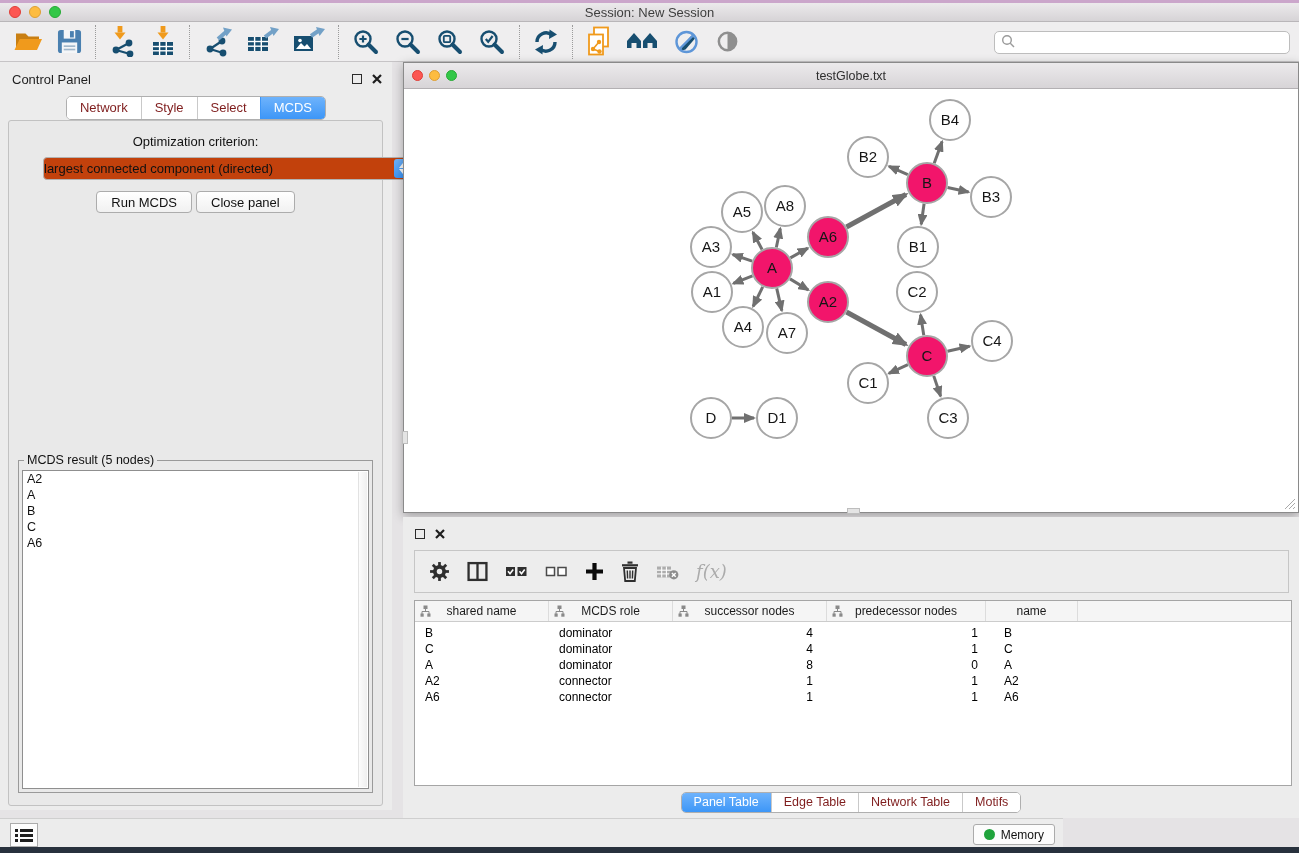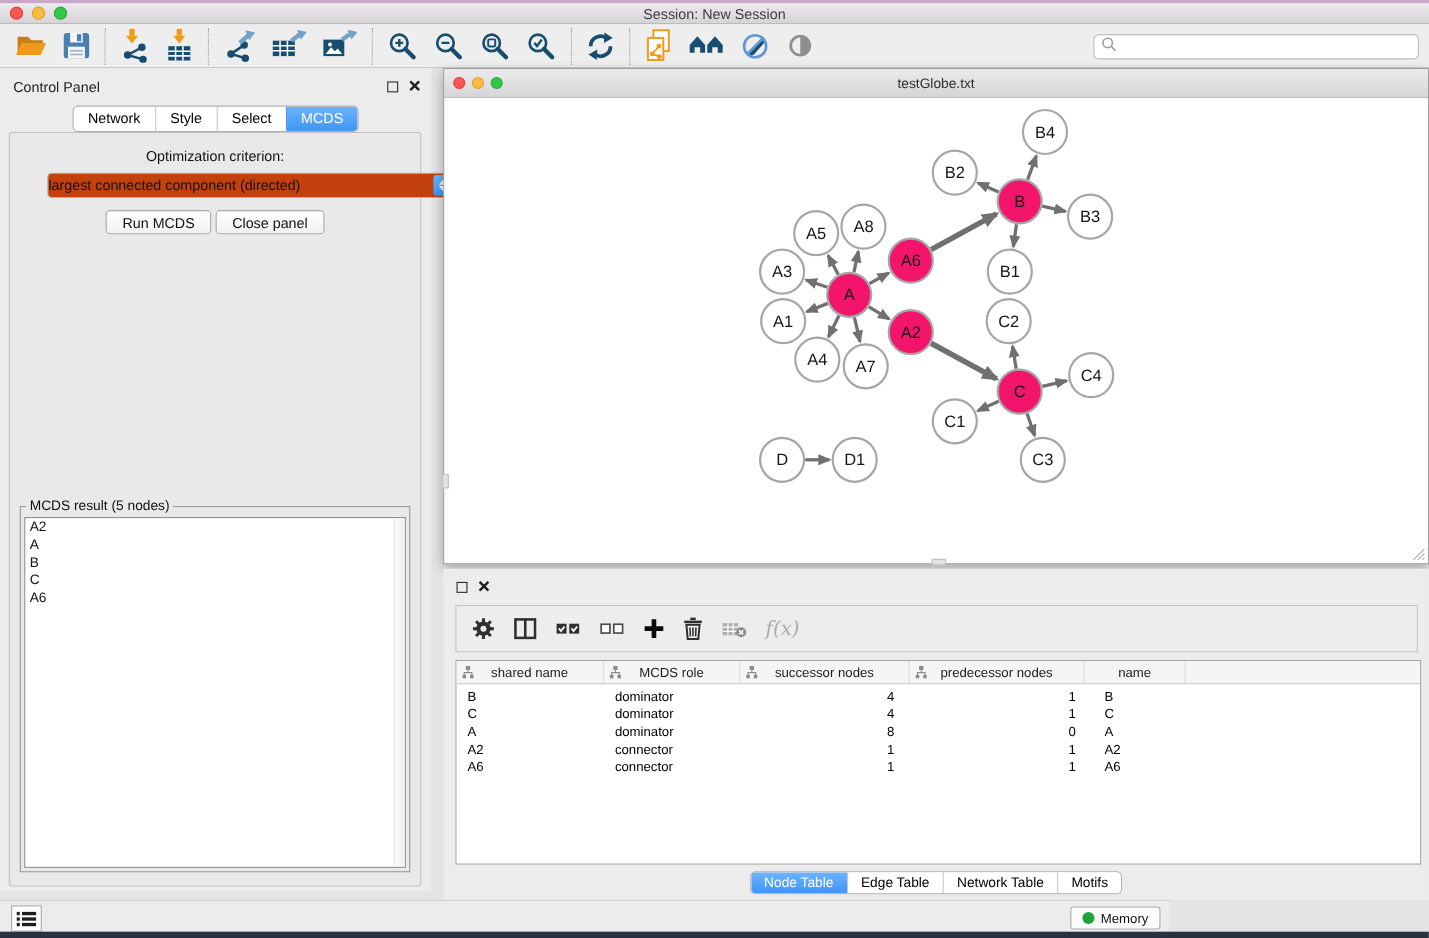--- a/index.html
+++ b/index.html
@@ -26,21 +26,21 @@
   .searchbox { position:absolute; right:9px; top:9px; width:296px; height:23px; background:#fff;
     border:1px solid #BDBDBD; border-radius:5px; display:flex; align-items:center; padding-left:6px; }
   .searchbox input { border:none; outline:none; flex:1; font-size:12px; background:transparent; margin-left:4px; }
 
   
   .control-panel { position:absolute; left:0; top:62px; width:392px; height:748px; background:#ECECEC; }
   .panel-head { display:flex; align-items:center; padding:8px 10px 0 12px; }
   .panel-head .ptitle { font-size:13px; color:#1E1E1E; flex:1; }
   .float-ic { width:10px; height:10px; border:1.6px solid #2B2B2B; margin-right:10px; }
   .seg { display:inline-flex; border:1px solid #AFAFAF; border-radius:5px; overflow:hidden; background:#fff; }
-  .seg-item { font-size:13px; color:#000000; padding:3px 13px 4px; border-left:1px solid #C9C9C9; background:#fff; }
+  .seg-item { font-size:13px; color:#7f1d1d; padding:3px 13px 4px; border-left:1px solid #C9C9C9; background:#fff; }
   .seg-item:first-child { border-left:none; }
   .seg-item.sel { background:linear-gradient(#6EB3FC,#3D96F7); color:#fff; border-left-color:#3D96F7; }
   .cp-tabs-row { text-align:center; margin-top:8px; }
   .cp-content { position:absolute; left:8px; top:58px; width:375px; height:686px;
     background:#E9E9E9; border:1px solid #C2C2C2; border-radius:3px; }
   .opt-label { position:absolute; top:13px; left:0; right:0; text-align:center; font-size:13px; color:#111; }
   .combo { position:absolute; left:34px; top:36px; width:372px; height:23px; background:#c2410c;
     border:1px solid #B2B2B2; border-radius:4px; font-size:13px; color:#111;
     display:flex; align-items:center; }
   .combo-stepper { position:absolute; right:1px; top:1px; bottom:1px; width:19px; border-radius:3px;
@@ -620,21 +620,21 @@
           <div class="td" style="width: 134px; text-align: left; padding-left: 10px;">A6</div>
           <div class="td" style="width: 124px; text-align: left; padding-left: 10px;">connector</div>
           <div class="td" style="width: 154px; text-align: right; padding-right: 14px;">1</div>
           <div class="td" style="width: 159px; text-align: right; padding-right: 8px;">1</div>
           <div class="td" style="width: 92px; text-align: left; padding-left: 18px;">A6</div>
         </div>
       </div>
   </div>
   <div class="tp-tabs-row">
     <span class="seg" id="tp-tabs">
-        <span class="seg-item sel">Node Table</span>
+        <span class="seg-item sel">Panel Table</span>
         <span class="seg-item">Edge Table</span>
         <span class="seg-item">Network Table</span>
         <span class="seg-item">Motifs</span>
       </span>
   </div>
 </div>
 
 <div class="statusbar">
   <div class="list-btn">
     <svg width="18" height="15" viewBox="0 0 18 15">

